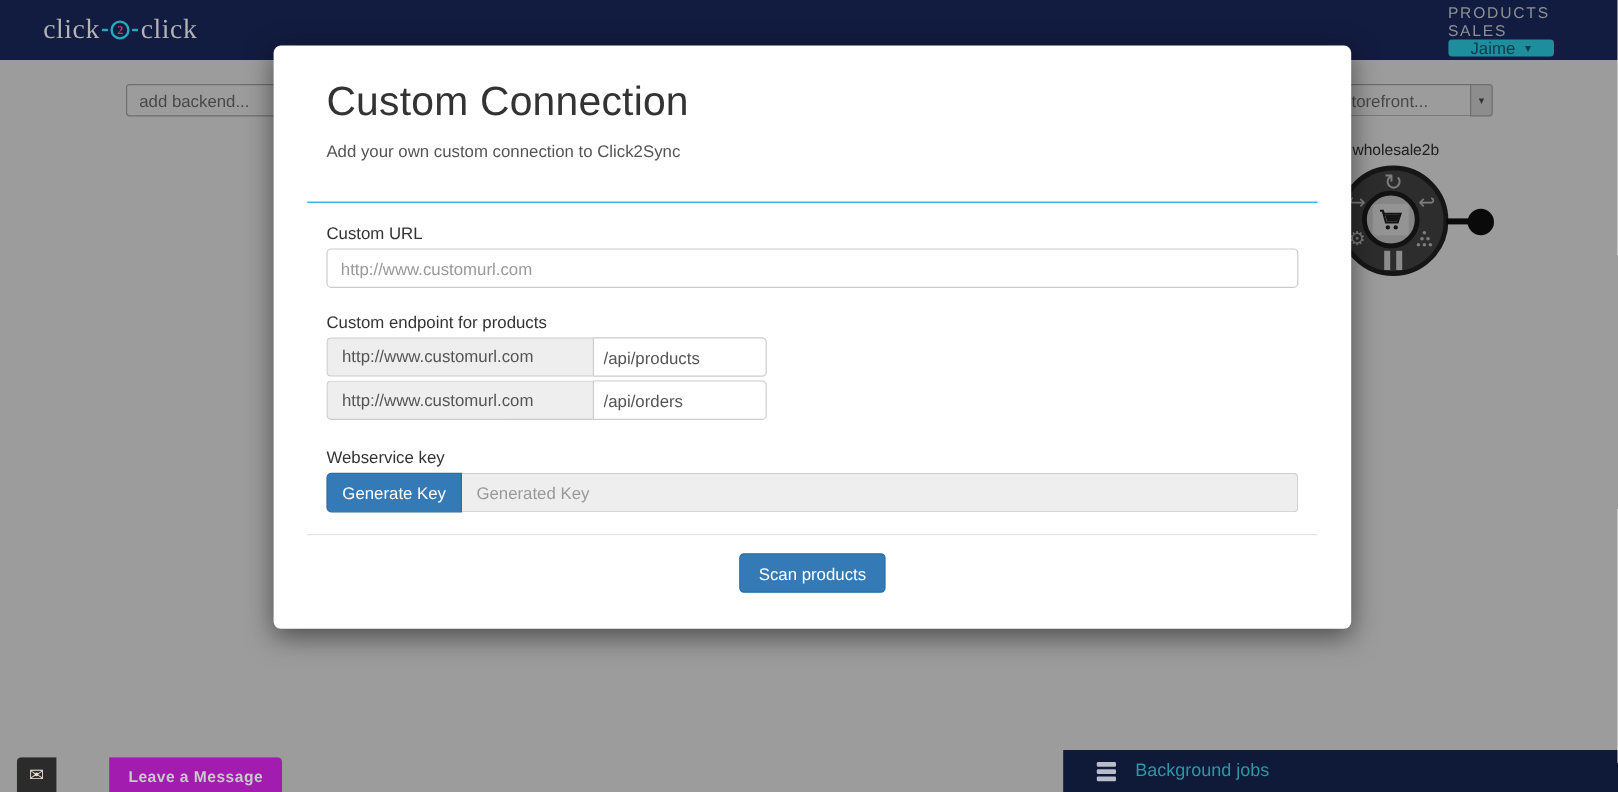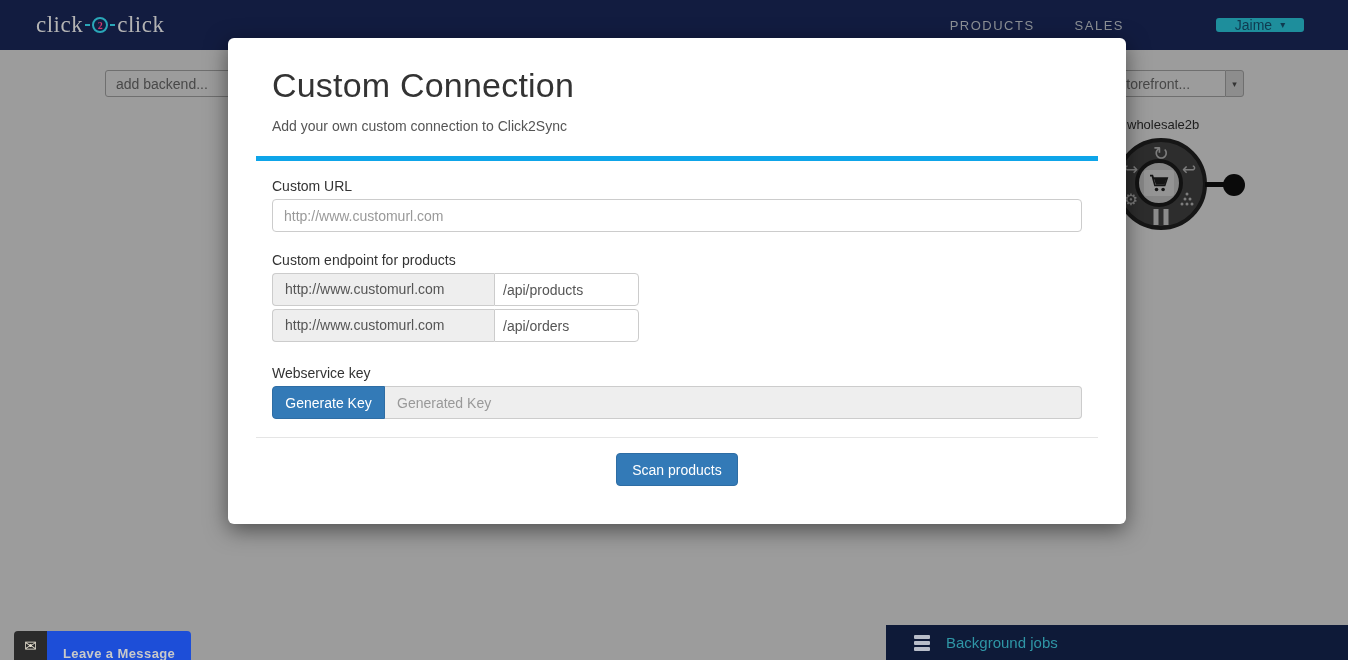--- a/index.html
+++ b/index.html
@@ -73,40 +73,40 @@
     background: #121c40; z-index: 3; display: flex; align-items: center;
   }
   .logo { display: flex; align-items: center; margin-left: 36px; cursor: pointer; font-family: Liberation Serif, serif; }
   .logo-text { color: #b4b4b4; font-size: 23px; letter-spacing: 0.5px; }
   .logo-dash { width: 5px; height: 2px; background: #2aa7b8; margin: 0 2px; }
   .logo-circle {
     width: 16px; height: 16px; border-radius: 50%; border: 2px solid #2aa7b8;
     display: flex; align-items: center; justify-content: center;
   }
   .logo-num { color: #cf3a6e; font-size: 10px; font-weight: bold; }
-  .nav-right { margin-left: auto; display: flex; align-items: flex-start; }
+  .nav-right { margin-left: auto; display: flex; align-items: flex-start; flex-direction: column; }
   .nav-link {
     color: #8d9196; font-size: 13px; letter-spacing: 1.5px; cursor: pointer;
     margin-right: 40px;
   }
   .nav-link:last-of-type { margin-right: 92px; }
   .user-btn {
     width: 88px; height: 14px; margin-right: 44px; background: #1e8e9c;
     border: none; border-radius: 3px; color: #0f3a50; font-size: 14px;
     display: flex; align-items: center; justify-content: center; gap: 8px; cursor: pointer;
   }
   .user-caret { font-size: 10px; }
 
   
   .modal {
     position: absolute; left: 228px; top: 38px; width: 898px; height: 486px;
     background: #fff; border-radius: 6px; z-index: 4;
     box-shadow: 0 6px 22px rgba(0,0,0,0.5);
   }
-  .modal-header { margin: 0 28px; padding: 28px 16px 22px; border-bottom: 5px solid #0ea5e9; }
+  .modal-header { margin: 0 28px; padding: 28px 16px 34px; border-bottom: 1px solid #0ea5e9; }
   .modal-title { font-size: 34px; font-weight: 400; color: #333; letter-spacing: 0.2px; }
   .modal-subtitle { margin-top: 13px; font-size: 14px; color: #555; }
   .modal-body { margin: 0 28px; padding: 17px 16px 0; }
   .field-label { font-size: 14px; color: #333; margin-bottom: 5px; }
   .text-input {
     display: block; width: 100%; height: 33px; border: 1px solid #ccc; border-radius: 4px;
     padding: 0 11px; font-size: 14px; color: #555; outline: none;
     font-family: "Liberation Sans", sans-serif; background: #fff;
   }
   .text-input::placeholder { color: #999; }
@@ -147,22 +147,22 @@
   
   .chat-widget {
     position: absolute; left: 14px; bottom: 0; height: 29px; z-index: 3;
     display: flex; cursor: pointer; border-radius: 4px 4px 0 0; overflow: hidden;
   }
   .chat-icon-box {
     width: 33px; background: #2b2b2b; display: flex; align-items: center;
     justify-content: center; color: #e8e2d2; font-size: 15px;
   }
   .chat-label {
-    background: #1d4ed8; color: #c9c9c9; font-size: 13px; font-weight: bold;
-    letter-spacing: 0.4px; padding: 8px 16px; line-height: 29px;
+    background: #a21caf; color: #c9c9c9; font-size: 13px; font-weight: bold;
+    letter-spacing: 0.4px; padding: 2px 16px; line-height: 29px; margin-left: 44px;
   }
   .jobs-bar {
     position: absolute; left: 886px; right: 0; bottom: 0; height: 35px;
     background: #0e1a38; z-index: 3; display: flex; align-items: center; cursor: pointer;
   }
   .jobs-icon { margin-left: 28px; display: flex; flex-direction: column; gap: 2px; }
   .jobs-icon i { width: 16px; height: 4px; background: #b8bdc9; border-radius: 1px; display: block; }
   .jobs-label { margin-left: 16px; color: #2f96a6; font-size: 15px; }
 </style>
 </head>

